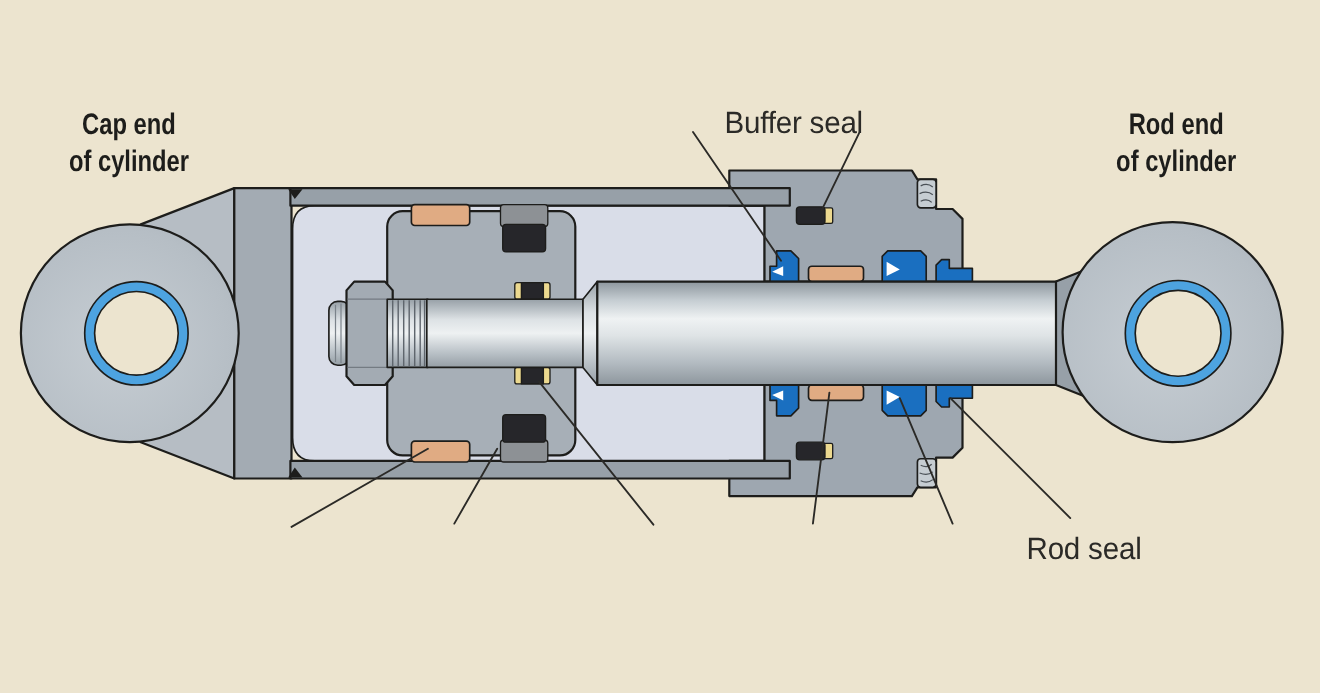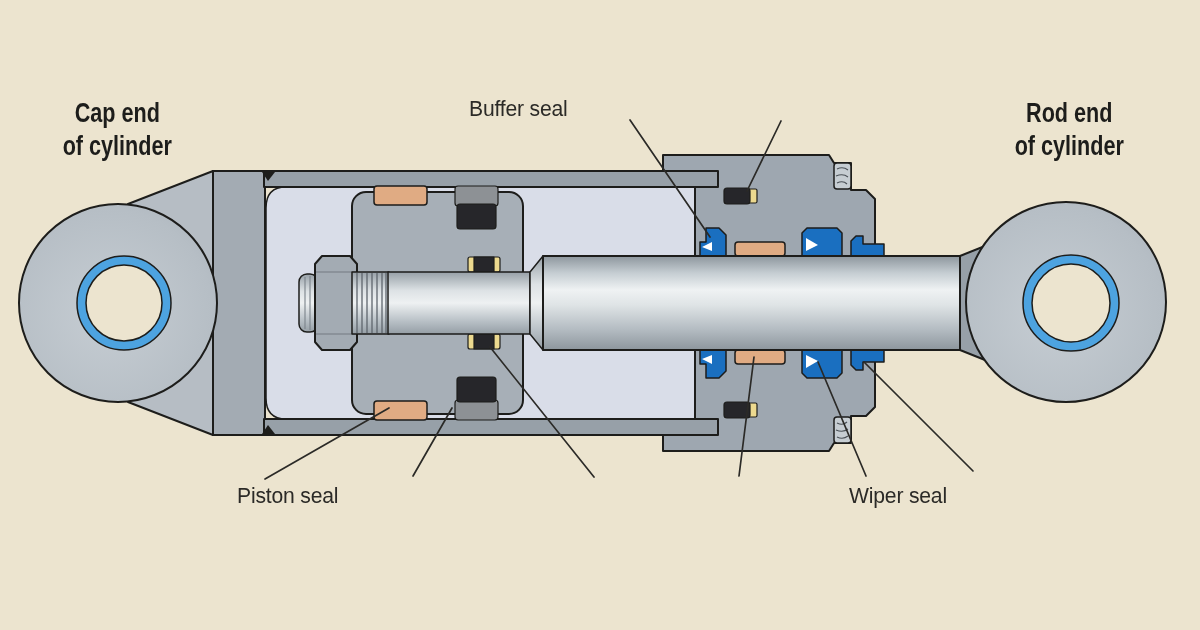--- a/index.html
+++ b/index.html
@@ -34,22 +34,22 @@
   .f-metal {fill:url(#rodGrad)}
   .f-metal2{fill:url(#rodGrad2)}
   .f-eye   {fill:url(#eyeGrad)}
   .leader{stroke:var(--label_color,#2b2a27);stroke-width:1.7;stroke-linecap:round}
   .hatchline{stroke:#4a5056;stroke-width:1.1;fill:none}
   .facet{stroke:#747b82;stroke-width:1.2}
   .ridge{stroke:#7b838a;stroke-width:1.1}
   .thread{stroke:#5f666d;stroke-width:1.3}
   
   .lbl{
-    position:absolute;width:320px;margin-left:-160px;text-align:left;
-    font-size:22px;letter-spacing:-0.2px;color:var(--label_color,#2b2a27);
+    position:absolute;width:320px;margin-left:-160px;text-align:right;
+    font-size:28px;letter-spacing:-0.2px;color:var(--label_color,#2b2a27);
     white-space:nowrap;
   }
   .lbl .cond{display:inline-block;transform:scaleX(0.96);}
   .hdg{
     position:absolute;width:320px;margin-left:-160px;text-align:center;
     font-size:27px;font-weight:700;line-height:1.23;color:var(--heading_color,#1d1d1b);
     white-space:nowrap;
   }
   .hdg .cond{display:inline-block;transform:scaleX(0.8);}
 </style>
@@ -165,15 +165,14 @@
 <div class="hdg" style="left:117px;top:97px">
   <span class="cond"><span>Cap end</span><br>
   <span>of cylinder</span></span>
 </div>
 <div class="hdg" style="left:1069px;top:97px">
   <span class="cond"><span>Rod end</span><br>
   <span>of cylinder</span></span>
 </div>
 
 <div class="lbl" style="left:627px;top:96px"><span class="cond">Buffer seal</span></div>
-<div class="lbl" style="left:395px;top:483px"><span class="cond">Piston seal</span></div>
-<div class="lbl" style="left:1007px;top:483px"><span class="cond">Wiper seal</span></div>
+<div class="lbl" style="left:880px;top:483px"><span class="cond">Rod seal</span></div>
 </div>
 
 </body></html>

